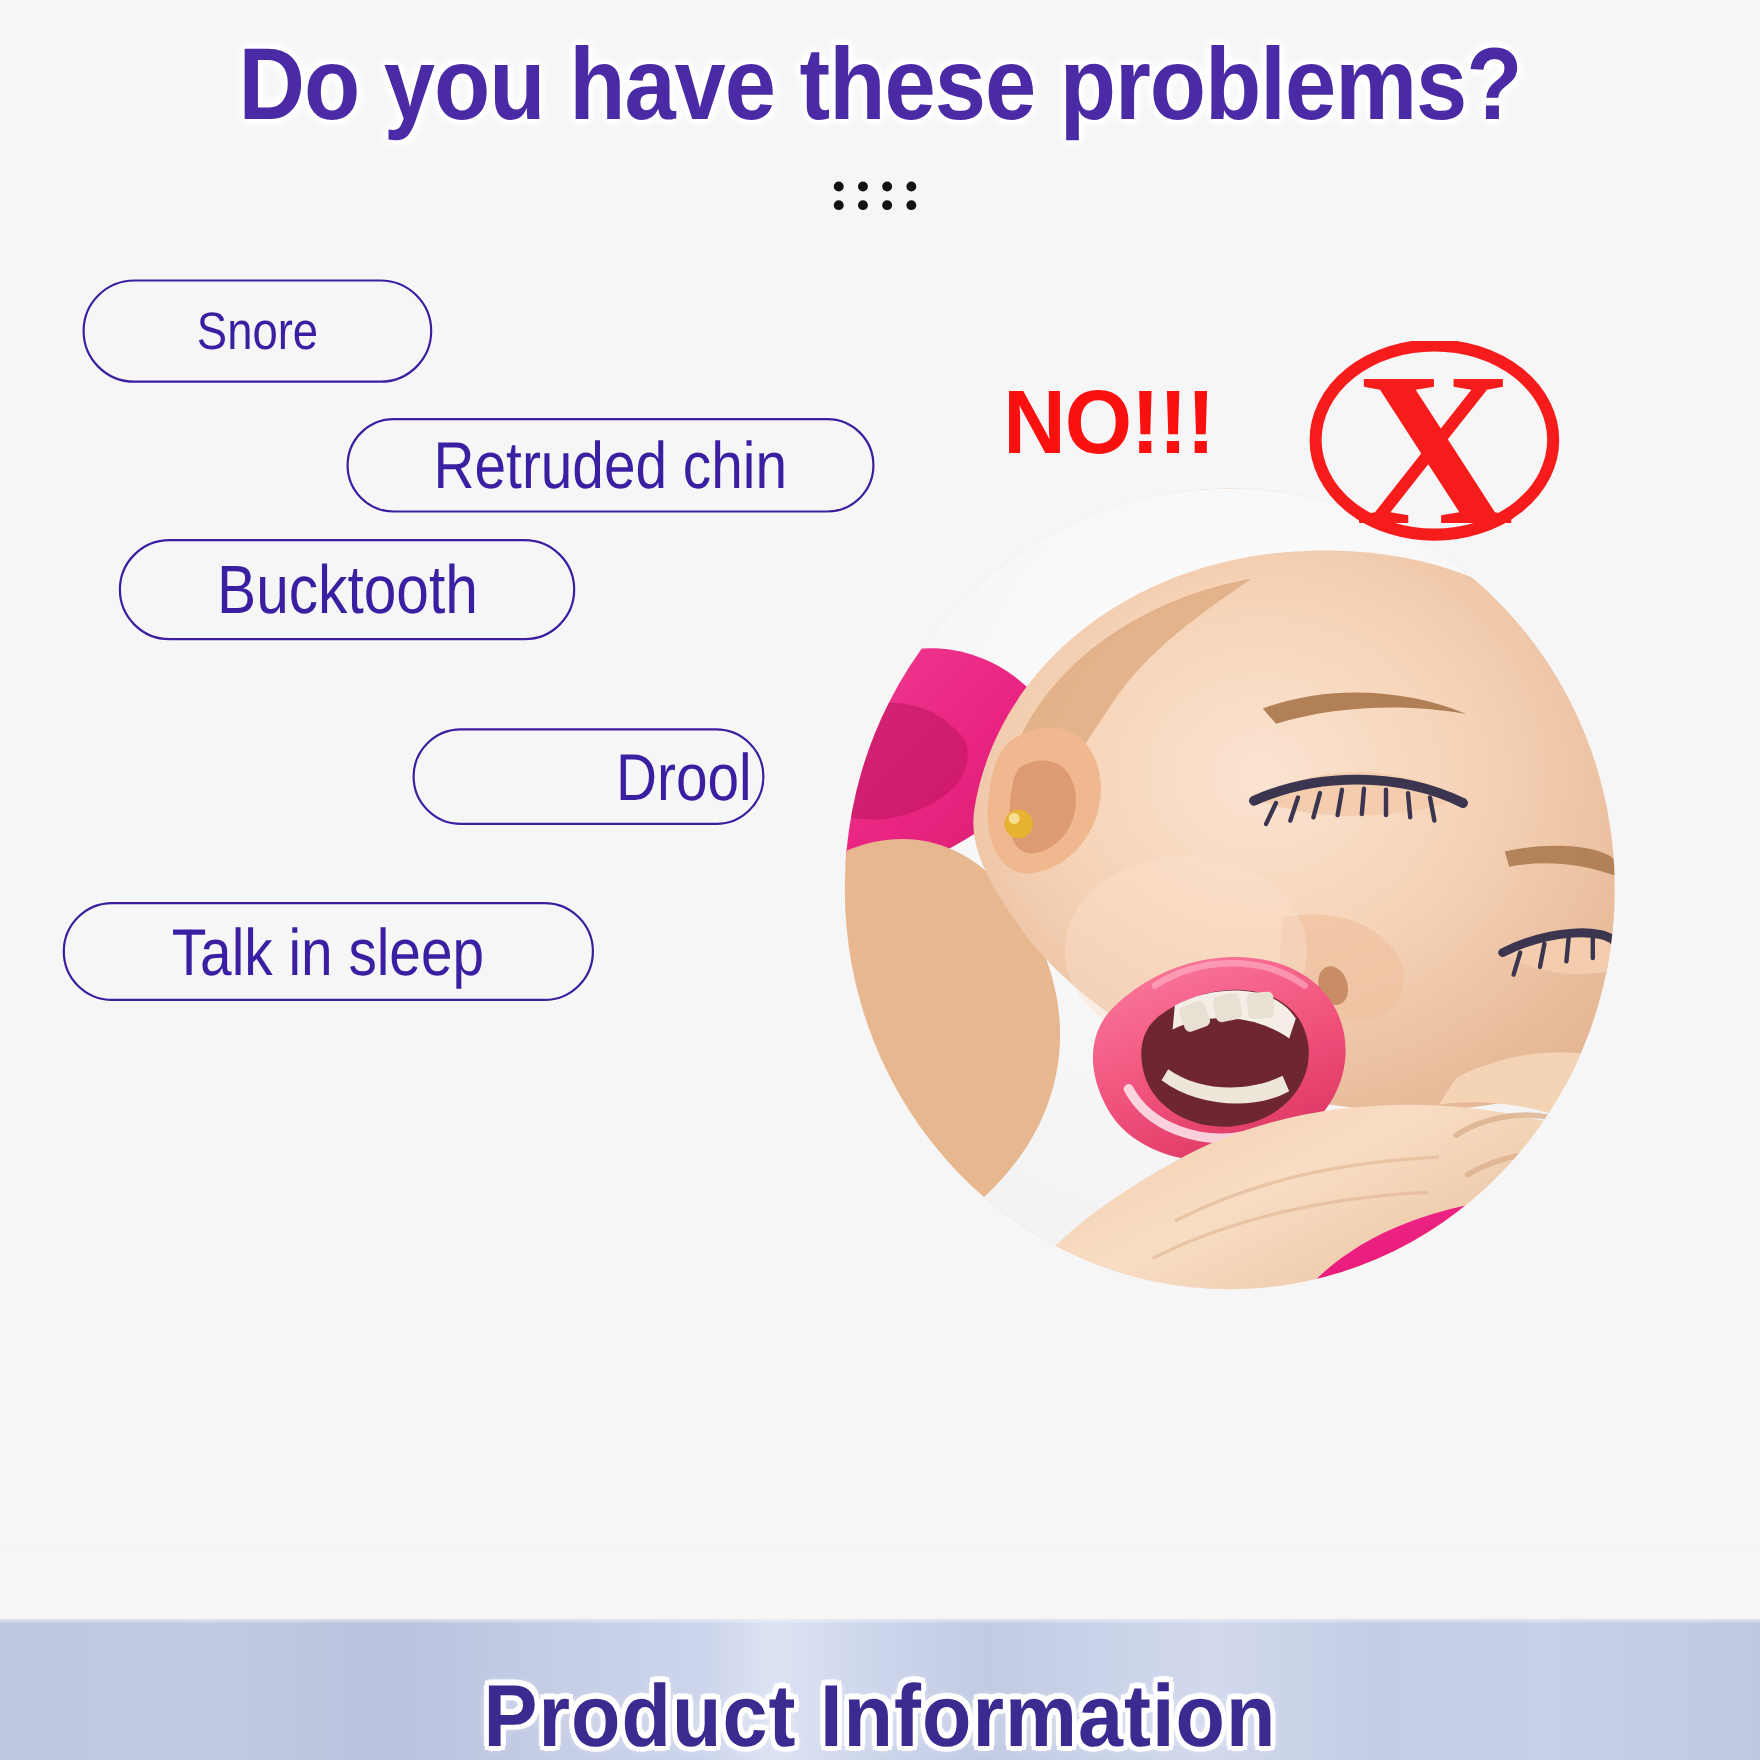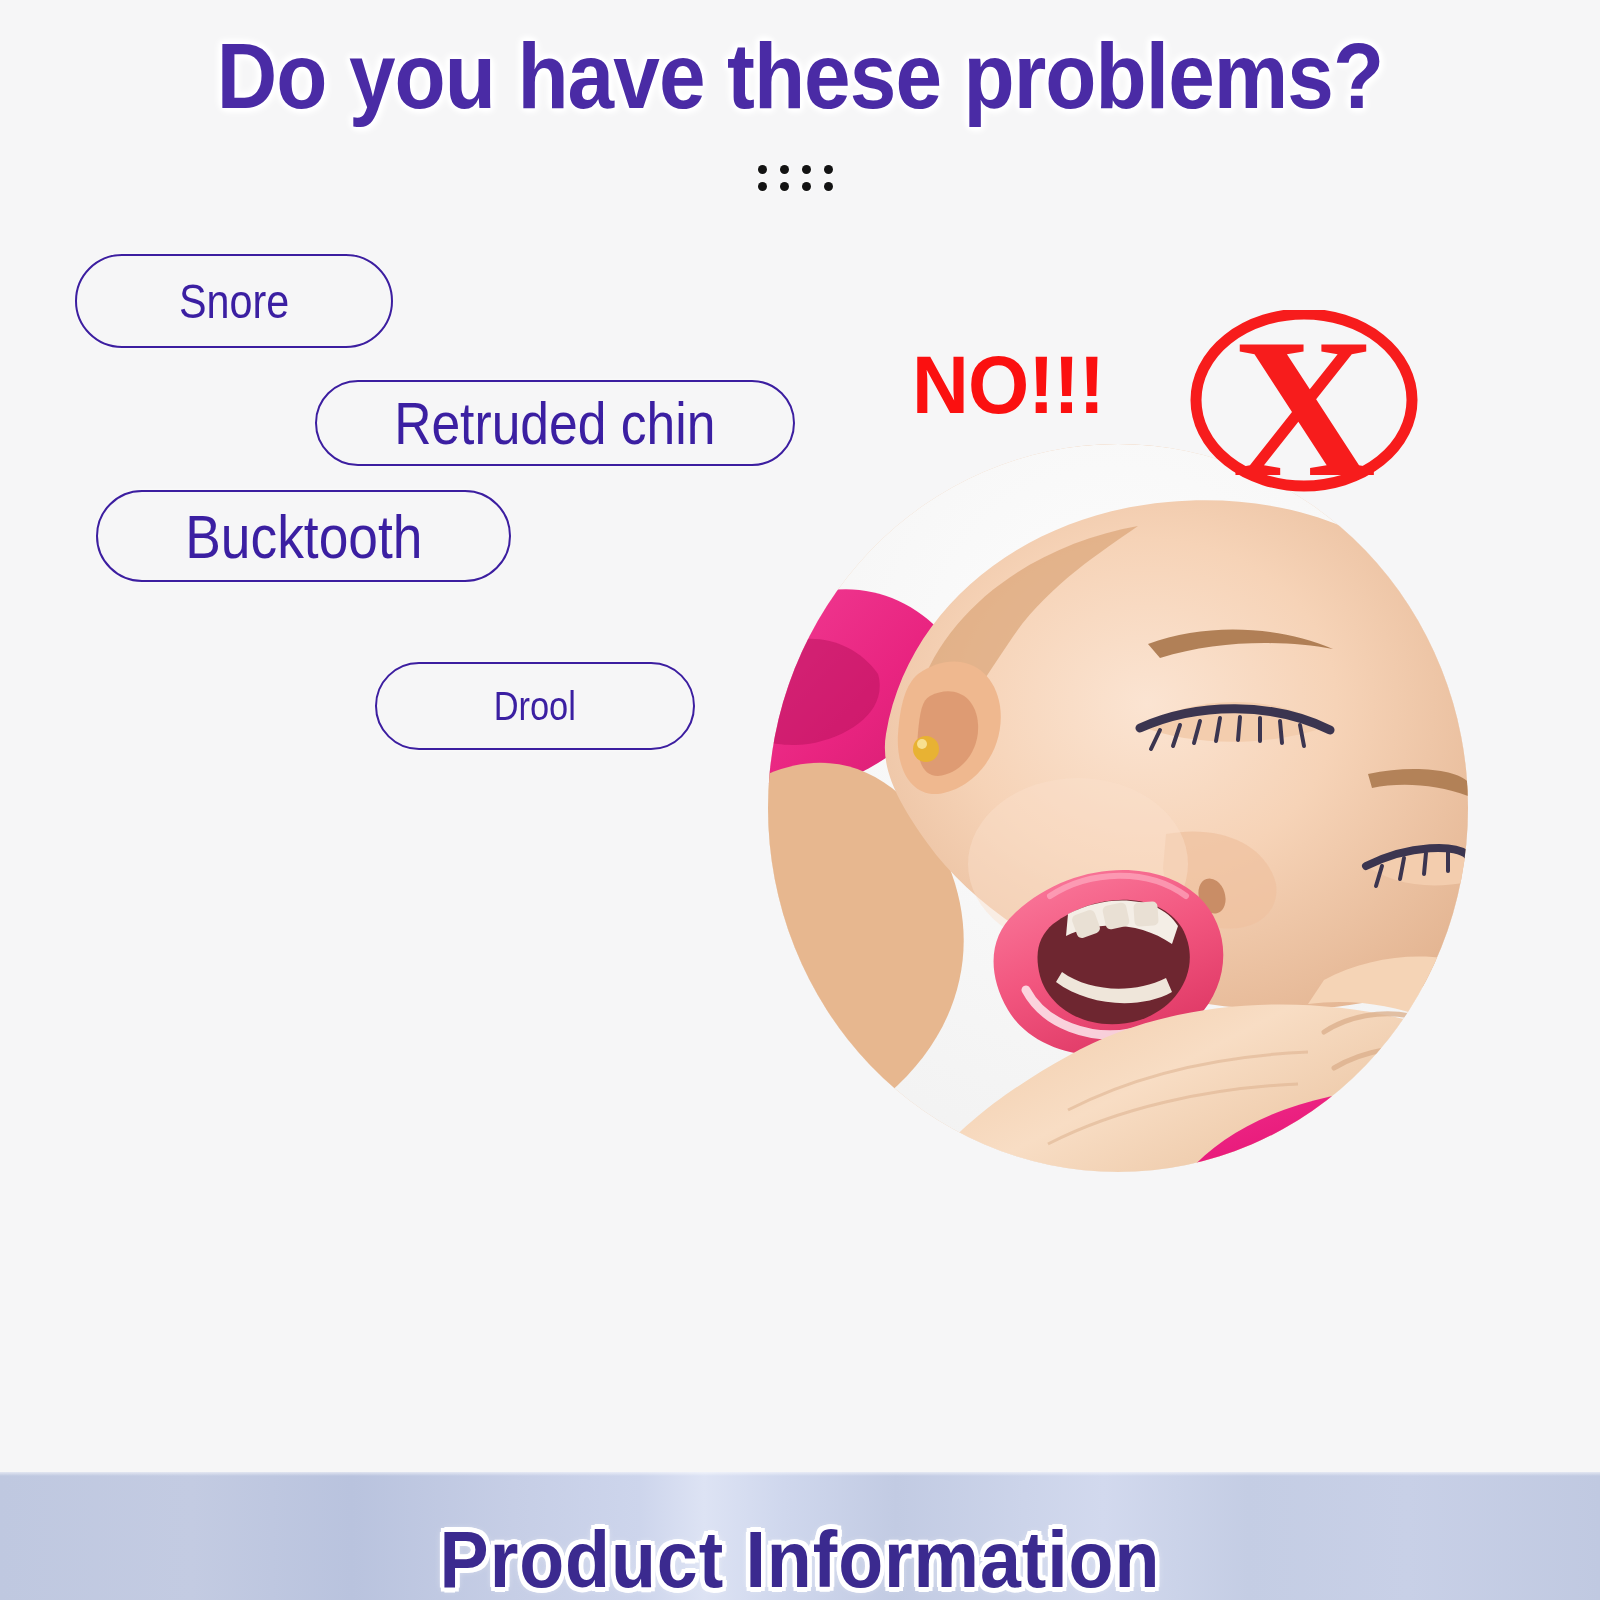--- a/index.html
+++ b/index.html
@@ -90,22 +90,22 @@
   }
   .pill-label {
     transform: scaleX(0.86);
     transform-origin: 50% 50%;
     display: inline-block;
     letter-spacing: 0px;
   }
 
   #pill-0 { left: 75px;  top: 242px;  width: 318px; height: 94px;  font-size: 48px; }
   #pill-1 { left: 315px; top: 368px;  width: 480px; height: 86px;  font-size: 60px; }
-  #pill-2 { left: 96px; top: 478px;  width: 415px; height: 92px;  font-size: 62px; }
-  #pill-3 { left: 375px; top: 650px;  width: 320px; height: 88px;  font-size: 40px; }
+  #pill-2 { left: 108px; top: 478px;  width: 415px; height: 92px;  font-size: 62px; }
+  #pill-3 { left: 375px; top: 650px;  width: 320px; height: 88px;  font-size: 60px; justify-content: flex-end; }
   #pill-4 { left: 57px;  top: 808px;  width: 483px; height: 90px;  font-size: 60px; }
   #pill-5 { left: 25px;  top: 985px;  width: 650px; height: 90px;  font-size: 60px; }
   #pill-6 { left: 175px; top: 1160px; width: 718px; height: 84px;  font-size: 60px; }
 
   
   #no-text {
     position: absolute;
     left: 912px;
     top: 332px;
     font-family: "Liberation Sans", sans-serif;
@@ -219,20 +219,23 @@
       <span class="pill-label">Snore</span>
     </div>
     <div class="pill" id="pill-1">
       <span class="pill-label">Retruded chin</span>
     </div>
     <div class="pill" id="pill-2">
       <span class="pill-label">Bucktooth</span>
     </div>
     <div class="pill" id="pill-3">
       <span class="pill-label">Drool</span>
+    </div>
+    <div class="pill" id="pill-4">
+      <span class="pill-label">Talk in sleep</span>
     </div>
 
     <div id="photo-circle">
       <svg viewBox="0 0 700 728" xmlns="http://www.w3.org/2000/svg">
         <defs>
           <radialGradient id="skinG" cx="45%" cy="40%" r="72%">
             <stop offset="0%" stop-color="#fbe4d2"></stop>
             <stop offset="45%" stop-color="#f6d3b7"></stop>
             <stop offset="100%" stop-color="#e3b491"></stop>
           </radialGradient>

